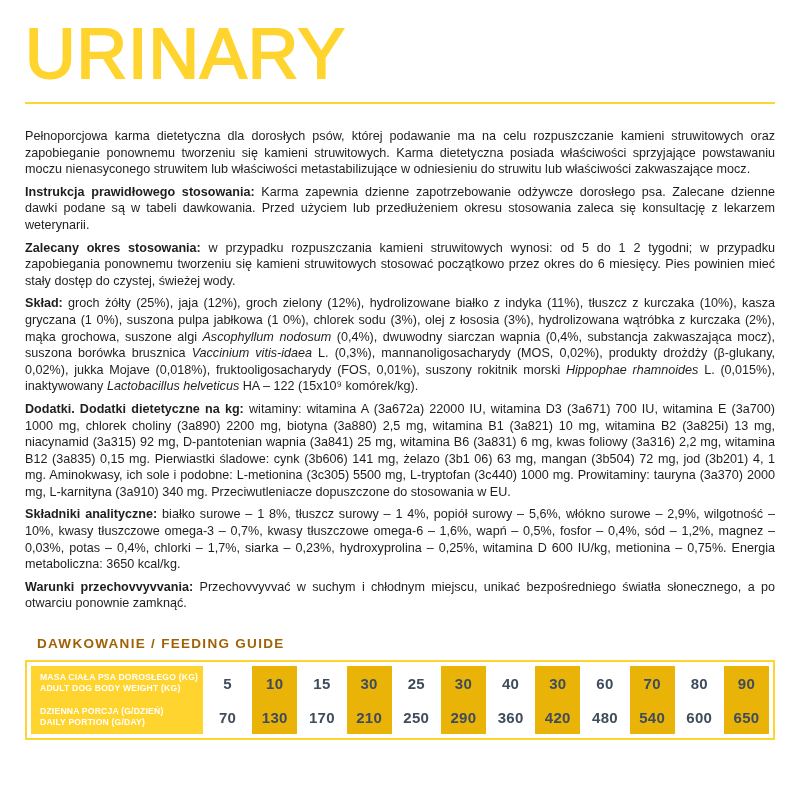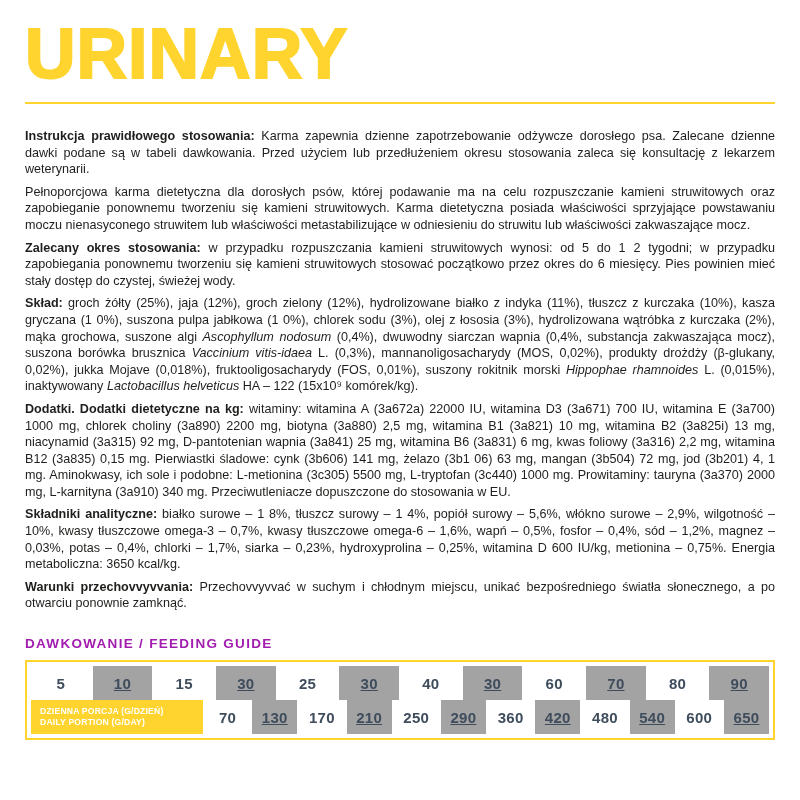--- a/index.html
+++ b/index.html
@@ -10,21 +10,21 @@
     font-family: "Liberation Sans", sans-serif;
     color: #1e1e1c;
     overflow: hidden;
   }
   .page { padding: 18px 25px 0 25px; width: 800px; }
 
   .title {
     margin: 0;
     font-size: 70px;
     line-height: 72px;
-    font-weight: 700;
+    font-weight: 400;
     letter-spacing: 1px;
     color: #FFD42E;
     -webkit-text-stroke: 2px #FFD42E;
   }
   .divider {
     height: 2px;
     background: #FFD42E;
     margin-top: 12px;
   }
 
@@ -34,24 +34,25 @@
     font-size: 12.6px;
     line-height: 16.6px;
     text-align: justify;
     color: #1e1e1c;
   }
   .body-text strong { font-weight: 700; }
   .body-text em { }
 
   .fg-heading {
     margin-top: 24px;
-    color: #a21caf;
+    color: #a16207;
     font-weight: 700;
     font-size: 13.5px;
     letter-spacing: 1.3px;
+    margin-left: 12px;
   }
 
   .fg-table {
     margin-top: 9px;
     border: 2px solid #FFD42E;
     padding: 4px;
     background: #ffffff;
   }
   .fg-row { display: flex; gap: 2px; height: 34px; }
   .fg-row + .fg-row { }
@@ -74,43 +75,47 @@
     flex: 1;
     display: flex;
     align-items: center;
     justify-content: center;
     font-weight: 700;
     font-size: 15px;
     letter-spacing: 0.3px;
     color: #3E4C5C;
     background: #ffffff;
   }
-  .fg-cell.alt { background: #a3a3a3; text-decoration: underline; }
+  .fg-cell.alt { background: #eab308; }
 </style>
 </head>
 <body>
 
 <div class="page">
   <h1 class="title">URINARY</h1>
   <div class="divider"></div>
 
   <div class="body-text" id="body-text">
+      <p><span>Pełnoporcjowa karma dietetyczna dla dorosłych psów, której podawanie ma na celu rozpuszczanie kamieni struwitowych oraz zapobieganie ponownemu tworzeniu się kamieni struwitowych. Karma dietetyczna posiada właściwości sprzyjające powstawaniu moczu nienasyconego struwitem lub właściwości metastabilizujące w odniesieniu do struwitu lub właściwości zakwaszające mocz.</span></p>
       <p><strong>Instrukcja prawidłowego stosowania:</strong><span> Karma zapewnia dzienne zapotrzebowanie odżywcze dorosłego psa. Zalecane dzienne dawki podane są w tabeli dawkowania. Przed użyciem lub przedłużeniem okresu stosowania zaleca się konsultację z lekarzem weterynarii.</span></p>
-      <p><span>Pełnoporcjowa karma dietetyczna dla dorosłych psów, której podawanie ma na celu rozpuszczanie kamieni struwitowych oraz zapobieganie ponownemu tworzeniu się kamieni struwitowych. Karma dietetyczna posiada właściwości sprzyjające powstawaniu moczu nienasyconego struwitem lub właściwości metastabilizujące w odniesieniu do struwitu lub właściwości zakwaszające mocz.</span></p>
       <p><strong>Zalecany okres stosowania:</strong><span> w przypadku rozpuszczania kamieni struwitowych wynosi: od 5 do 1 2 tygodni; w przypadku zapobiegania ponownemu tworzeniu się kamieni struwitowych stosować początkowo przez okres do 6 miesięcy. Pies powinien mieć stały dostęp do czystej, świeżej wody.</span></p>
       <p><strong>Skład:</strong><span> groch żółty (25%), jaja (12%), groch zielony (12%), hydrolizowane białko z indyka (11%), tłuszcz z kurczaka (10%), kasza gryczana (1 0%), suszona pulpa jabłkowa (1 0%), chlorek sodu (3%), olej z łososia (3%), hydrolizowana wątróbka z kurczaka (2%), mąka grochowa, suszone algi </span><em>Ascophyllum nodosum</em><span> (0,4%), dwuwodny siarczan wapnia (0,4%, substancja zakwaszająca mocz), suszona borówka brusznica </span><em>Vaccinium vitis-idaea</em><span> L. (0,3%), mannanoligosacharydy (MOS, 0,02%), produkty drożdży (β-glukany, 0,02%), jukka Mojave (0,018%), fruktooligosacharydy (FOS, 0,01%), suszony rokitnik morski </span><em>Hippophae rhamnoides</em><span> L. (0,015%), inaktywowany </span><em>Lactobacillus helveticus</em><span> HA – 122 (15x10⁹ komórek/kg).</span></p>
       <p><strong>Dodatki. Dodatki dietetyczne na kg:</strong><span> witaminy: witamina A (3a672a) 22000 IU, witamina D3 (3a671) 700 IU, witamina E (3a700) 1000 mg, chlorek choliny (3a890) 2200 mg, biotyna (3a880) 2,5 mg, witamina B1 (3a821) 10 mg, witamina B2 (3a825i) 13 mg, niacynamid (3a315) 92 mg, D-pantotenian wapnia (3a841) 25 mg, witamina B6 (3a831) 6 mg, kwas foliowy (3a316) 2,2 mg, witamina B12 (3a835) 0,15 mg. Pierwiastki śladowe: cynk (3b606) 141 mg, żelazo (3b1 06) 63 mg, mangan (3b504) 72 mg, jod (3b201) 4, 1 mg. Aminokwasy, ich sole i podobne: L-metionina (3c305) 5500 mg, L-tryptofan (3c440) 1000 mg. Prowitaminy: tauryna (3a370) 2000 mg, L-karnityna (3a910) 340 mg. Przeciwutleniacze dopuszczone do stosowania w EU.</span></p>
       <p><strong>Składniki analityczne:</strong><span> białko surowe – 1 8%, tłuszcz surowy – 1 4%, popiół surowy – 5,6%, włókno surowe – 2,9%, wilgotność – 10%, kwasy tłuszczowe omega-3 – 0,7%, kwasy tłuszczowe omega-6 – 1,6%, wapń – 0,5%, fosfor – 0,4%, sód – 1,2%, magnez – 0,03%, potas – 0,4%, chlorki – 1,7%, siarka – 0,23%, hydroxyprolina – 0,25%, witamina D 600 IU/kg, metionina – 0,75%. Energia metaboliczna: 3650 kcal/kg.</span></p>
       <p><strong>Warunki przechovvyvvania:</strong><span> Przechovvyvvać w suchym i chłodnym miejscu, unikać bezpośredniego światła słonecznego, a po otwarciu ponownie zamknąć.</span></p>
     </div>
 
   <div class="fg-heading">DAWKOWANIE / FEEDING GUIDE</div>
 
   <div class="fg-table" id="fg-table">
       <div class="fg-row">
+        <div class="fg-label">
+          <span>MASA CIAŁA PSA DOROSŁEGO (KG)</span>
+          <span>ADULT DOG BODY WEIGHT (KG)</span>
+        </div>
         <div class="fg-cells">
           <div class="fg-cell">5</div>
           <div class="fg-cell alt">10</div>
           <div class="fg-cell">15</div>
           <div class="fg-cell alt">30</div>
           <div class="fg-cell">25</div>
           <div class="fg-cell alt">30</div>
           <div class="fg-cell">40</div>
           <div class="fg-cell alt">30</div>
           <div class="fg-cell">60</div>

